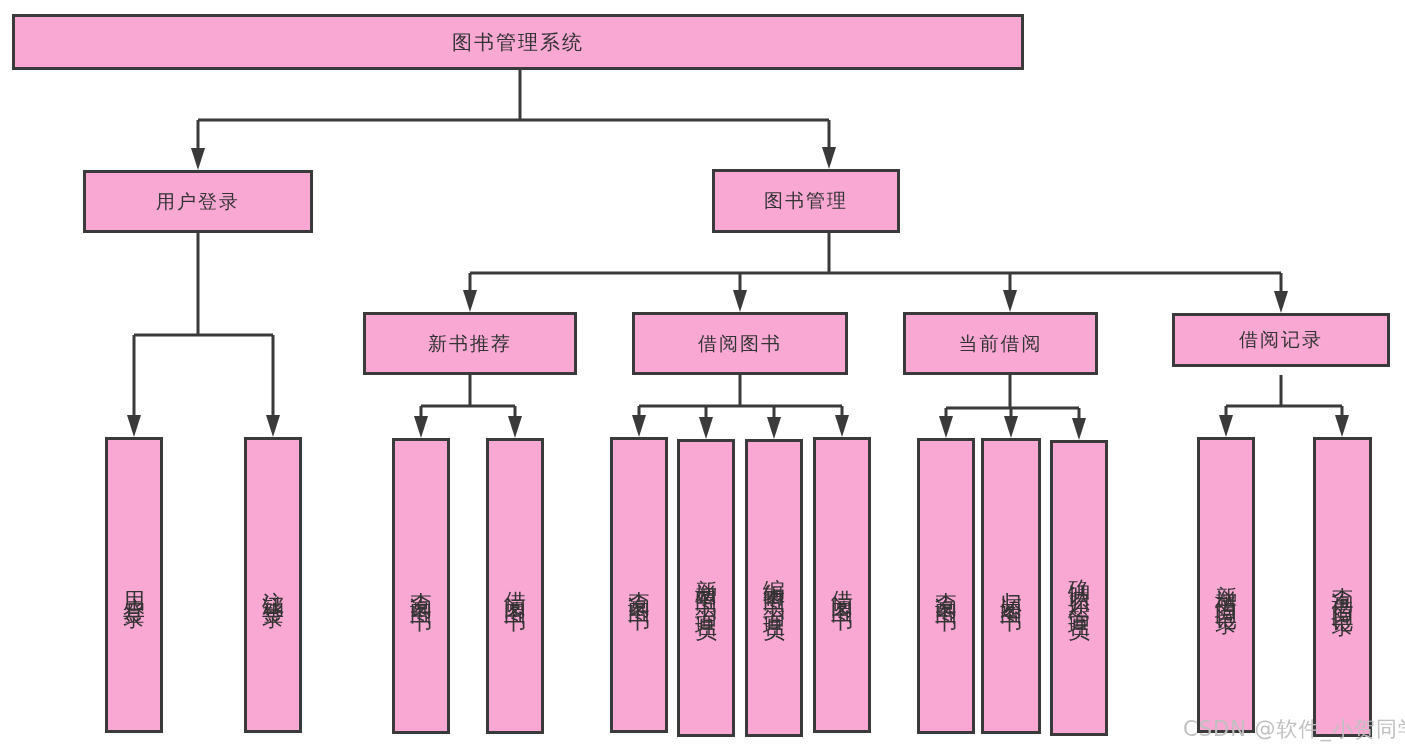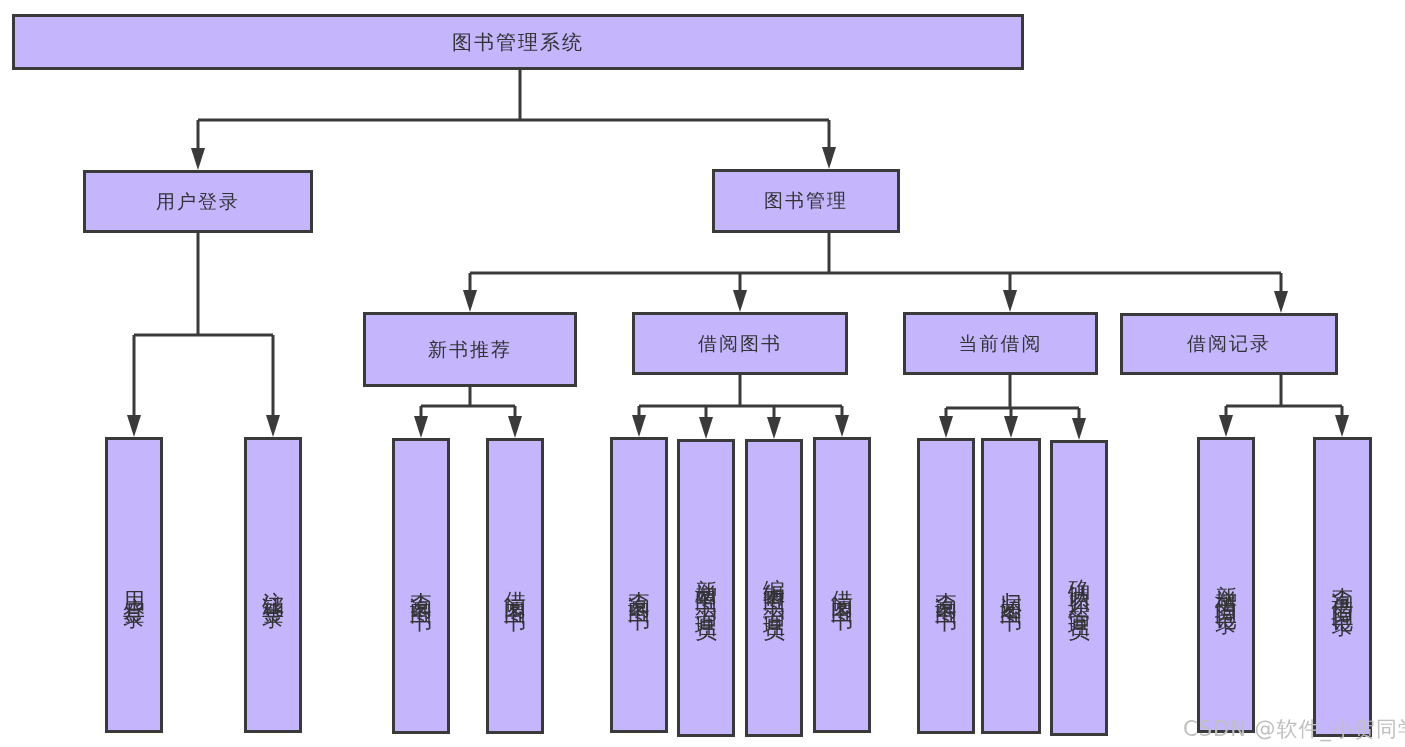--- a/index.html
+++ b/index.html
@@ -13,21 +13,21 @@
     position:relative;width:1405px;height:747px;overflow:hidden;
     background:var(--bg);
     font-family:"DejaVu Sans","Liberation Sans",sans-serif;
     color:var(--text);
   }
   .connectors{position:absolute;left:0;top:0;width:1405px;height:747px;}
   .connectors path{stroke:var(--line);stroke-width:3;fill:none;}
   .connectors polygon{fill:var(--line);stroke:none;}
   .node{
     position:absolute;box-sizing:border-box;
-    border:3px solid var(--line);background:#c4b5fd;
+    border:3px solid var(--line);background:#f9a8d4;
     display:flex;align-items:center;justify-content:center;
   }
   .node.h{font-size:19px;letter-spacing:2px;white-space:nowrap;}
   .node.root{font-size:20px;}
   .node.v span{
     writing-mode:vertical-rl;text-orientation:mixed;
     font-size:22px;line-height:1;letter-spacing:6px;
     white-space:nowrap;
   }
   .watermark{
@@ -75,24 +75,24 @@
     <path d="M1281 375 V406 M1226 406 H1342 M1226 406 V417 M1342 406 V417"></path>
     <polygon points="1219,415 1233,415 1226,437"></polygon>
     <polygon points="1335,415 1349,415 1342,437"></polygon>
   </svg>
 
   <div class="node h root" style="left:12px;top:14px;width:1012px;height:56px">图书管理系统</div>
 
   <div class="node h" style="left:83px;top:170px;width:230px;height:63px">用户登录</div>
   <div class="node h" style="left:712px;top:169px;width:188px;height:64px">图书管理</div>
 
-  <div class="node h" style="left:363px;top:312px;width:214px;height:75px">新书推荐</div>
+  <div class="node h" style="left:363px;top:312px;width:214px;height:63px">新书推荐</div>
   <div class="node h" style="left:632px;top:312px;width:216px;height:63px">借阅图书</div>
   <div class="node h" style="left:903px;top:312px;width:195px;height:63px">当前借阅</div>
-  <div class="node h" style="left:1120px;top:313px;width:218px;height:62px">借阅记录</div>
+  <div class="node h" style="left:1172px;top:313px;width:218px;height:54px">借阅记录</div>
 
   <div class="node v" style="left:105px;top:437px;width:58px;height:296px">
     <span>用户登录</span>
   </div>
   <div class="node v" style="left:244px;top:437px;width:58px;height:296px">
     <span>注销登录</span>
   </div>
 
   <div class="node v" style="left:392px;top:438px;width:58px;height:296px">
     <span>查询图书</span>

